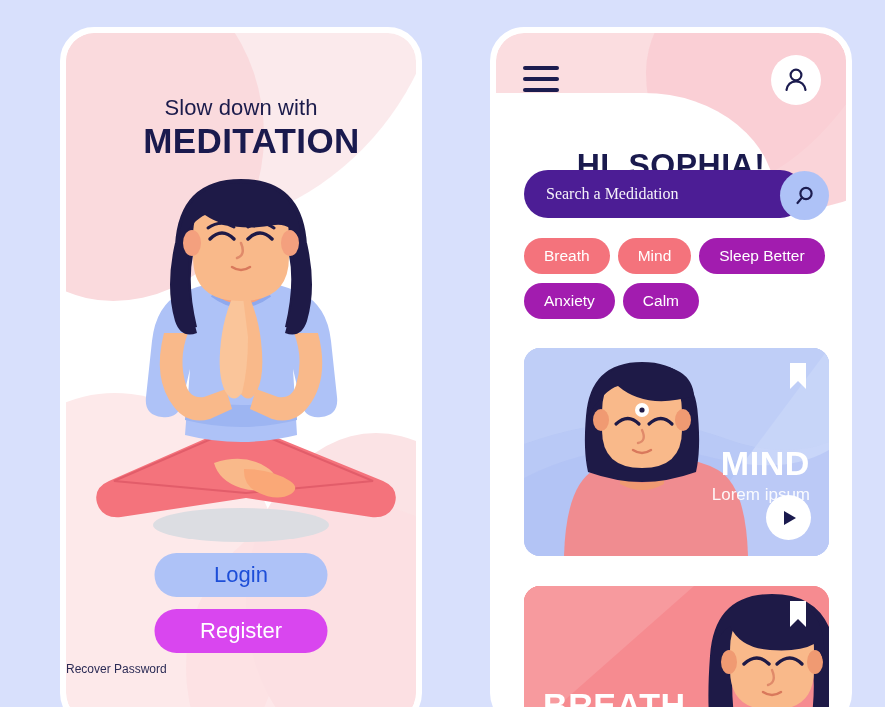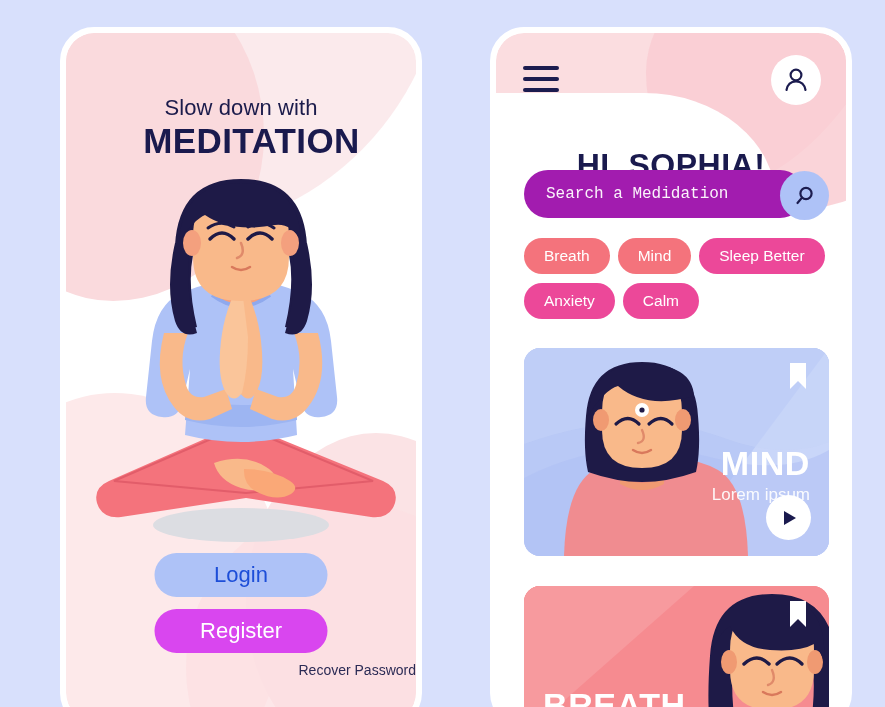--- a/index.html
+++ b/index.html
@@ -65,21 +65,21 @@
   .btn {
     position: absolute; left: 50%; transform: translateX(-50%);
     width: 173px; height: 44px; border: none; border-radius: 22px;
     font-size: 22px; font-family: "Liberation Sans", sans-serif; cursor: pointer;
     display: flex; align-items: center; justify-content: center;
   }
   #login-button { top: 520px; background: #aec2f7; color: #1d4ed8; }
   #register-button { top: 576px; background: #d946ef; color: #ffffff; }
   .recover {
     position: absolute; left: 0; right: 0; top: 629px;
-    text-align: right; font-size: 14px; color: #2b2b55; padding-left: 16px;
+    text-align: left; font-size: 12px; color: #2b2b55;
   }
 
   
   .hamburger {
     position: absolute; left: 27px; top: 33px; width: 36px; height: 26px;
     display: flex; flex-direction: column; justify-content: space-between; cursor: pointer;
   }
   .hamburger span { display: block; height: 4px; background: #1c1c4f; border-radius: 2px; }
   .avatar-circle {
     position: absolute; right: 25px; top: 22px; width: 50px; height: 50px;
@@ -88,42 +88,42 @@
   }
   .greeting {
     position: absolute; left: 0; right: 0; top: 86px; text-align: center;
     font-size: 32px; font-weight: bold; color: #1a1a4e; letter-spacing: .5px; margin-top: 28px;
   }
 
   
   .search-wrap { position: absolute; left: 28px; top: 137px; width: 305px; height: 48px; }
   .search-field {
     position: absolute; left: 0; top: 0; width: 280px; height: 48px;
-    border: none; border-radius: 24px; background: #a21caf;
+    border: none; border-radius: 24px; background: #4c1d95;
     padding: 0 70px 0 22px; font-size: 16px; color: #fff;
-    font-family: Liberation Mono, monospace; outline: none;
+    font-family: Liberation Serif, serif; outline: none;
   }
   .search-field::placeholder { color: #ffffff; opacity: .95; }
   .search-btn {
     position: absolute; right: 0; top: 1px; width: 49px; height: 49px;
     border-radius: 50%; background: #aec2f7; border: none; cursor: pointer;
     display: flex; align-items: center; justify-content: center;
   }
 
   
   .chips { position: absolute; left: 28px; top: 205px; width: 310px;
            display: flex; flex-wrap: wrap; gap: 9px 8px; }
   .chip {
     height: 36px; padding: 0 20px; border: none; border-radius: 18px;
     font-size: 15.5px; color: #fff; cursor: pointer;
     font-family: "Liberation Sans", sans-serif;
     display: flex; align-items: center; justify-content: center;
   }
   .chip.coral { background: #f4737c; }
-  .chip.blue  { background: #ec4899; }
+  .chip.blue  { background: #a21caf; }
 
   
   .card {
     position: absolute; left: 28px; width: 305px; height: 208px;
     border-radius: 16px; overflow: hidden; cursor: pointer;
   }
   #card-mind   { top: 315px; background: #b9c9f6; }
   #card-breath { top: 553px; background: #f68b90; }
   .card-wash { position: absolute; inset: 0; }
   .card-title {

